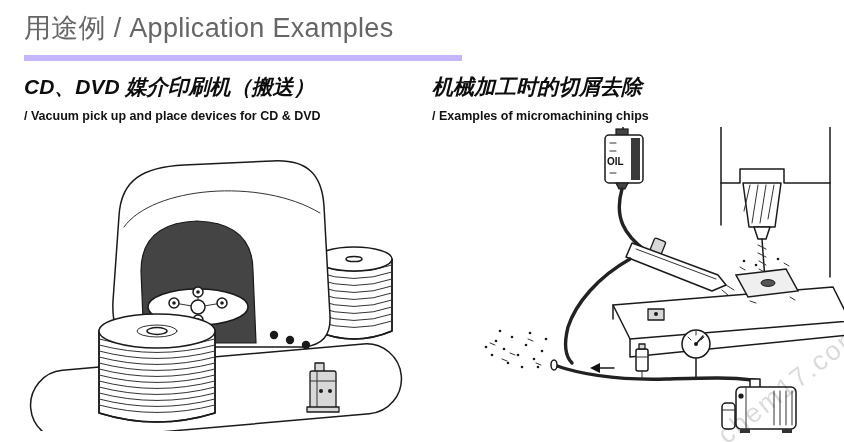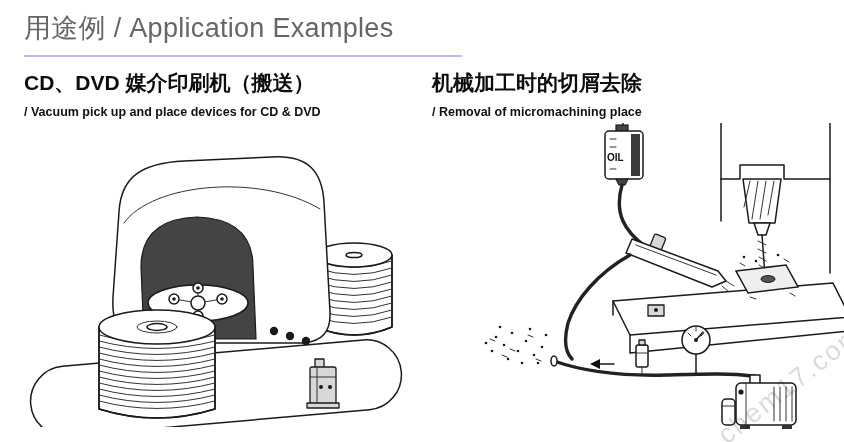--- a/index.html
+++ b/index.html
@@ -8,31 +8,31 @@
     width:844px;height:442px;
     background:#fff;
     overflow:hidden;
     font-family:"Liberation Sans","DejaVu Sans",sans-serif;
     color:#111;
   }
   .header{
     margin:10px 0 0 24px;
     width:438px;
     padding-bottom:9px;
-    border-bottom:2px solid #c4b5fd;
+    border-bottom:6px solid #c4b5fd;
     font-size:27px;
     letter-spacing:.3px;
     color:#666;
     white-space:nowrap;
   }
   .columns{display:flex;margin:14px 0 0 24px;}
   .col{display:flex;flex-direction:column;}
   .col-left{width:404px;}
   .col-right{width:412px;padding-left:4px;justify-content:center;}
-  .sec-title{font-size:21px;font-weight:bold;color:#0d0d0d;line-height:1.15;white-space:nowrap;}
+  .sec-title{font-size:21px;font-weight:bold;color:#0d0d0d;line-height:1.15;white-space:nowrap;font-style:italic;}
   .sec-sub{font-size:12.5px;font-weight:bold;color:#111;margin-top:10px;white-space:nowrap;}
   .illus{margin-top:8px;}
   .illus-left svg{display:block;}
   .illus-right{margin-left:6px;margin-top:4px;}
   .watermark{
     position:absolute;
     right:-34px;bottom:42px;
     transform:rotate(-38deg);
     font-size:27px;
     letter-spacing:2px;
@@ -119,21 +119,21 @@
             <circle class="dot" cx="297" cy="260" r="2"></circle>
             <circle class="dot" cx="306" cy="260" r="2"></circle>
             <rect class="fg" x="283" y="276" width="32" height="5"></rect>
           </g>
         </svg>
       </div>
     </div>
 
     <div class="col col-right">
       <div class="sec-title">机械加工时的切屑去除</div>
-      <div class="sec-sub">/ Removal of micromachining place</div>
+      <div class="sec-sub">/ Examples of micromachining chips</div>
 
       <div class="illus illus-right">
         <svg width="412" height="307" viewBox="0 0 412 307">
 
           <g>
             <path class="ln" d="M283,0 L283,56 L302,56 L302,42 L346,42 L346,56 L392,56 L392,0"></path>
             <path class="ln" d="M392,56 L392,150 M283,56 L283,98"></path>
 
             <path class="fw" d="M305,56 L343,56 L337,100 L311,100 Z"></path>
             <path class="lnT" d="M312,58 L306,84 M320,58 L314,96 M328,58 L322,96 M336,58 L330,92"></path>

